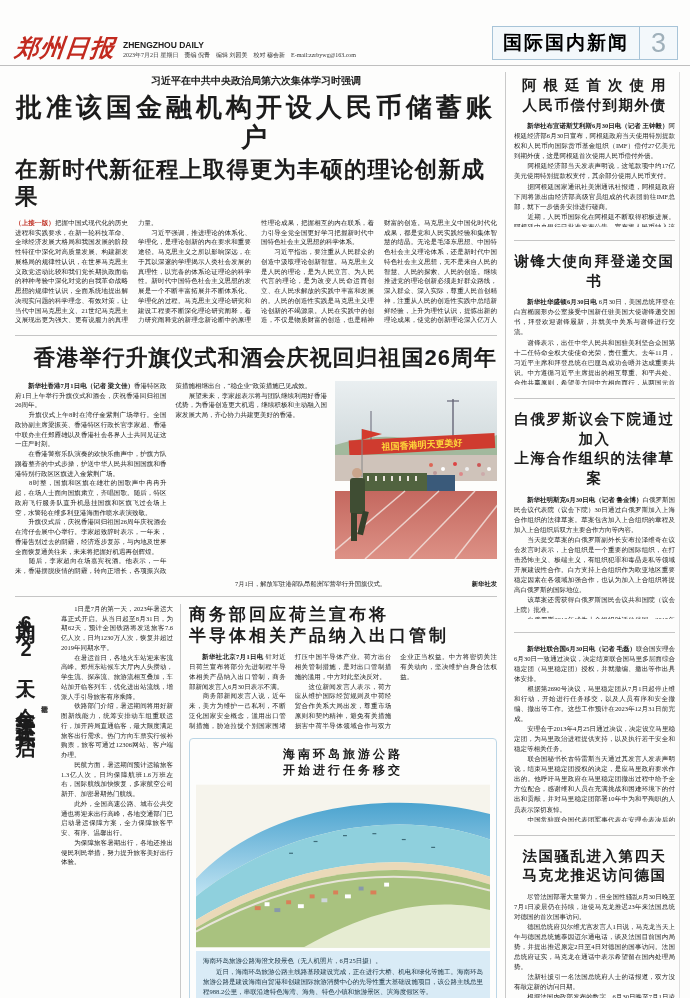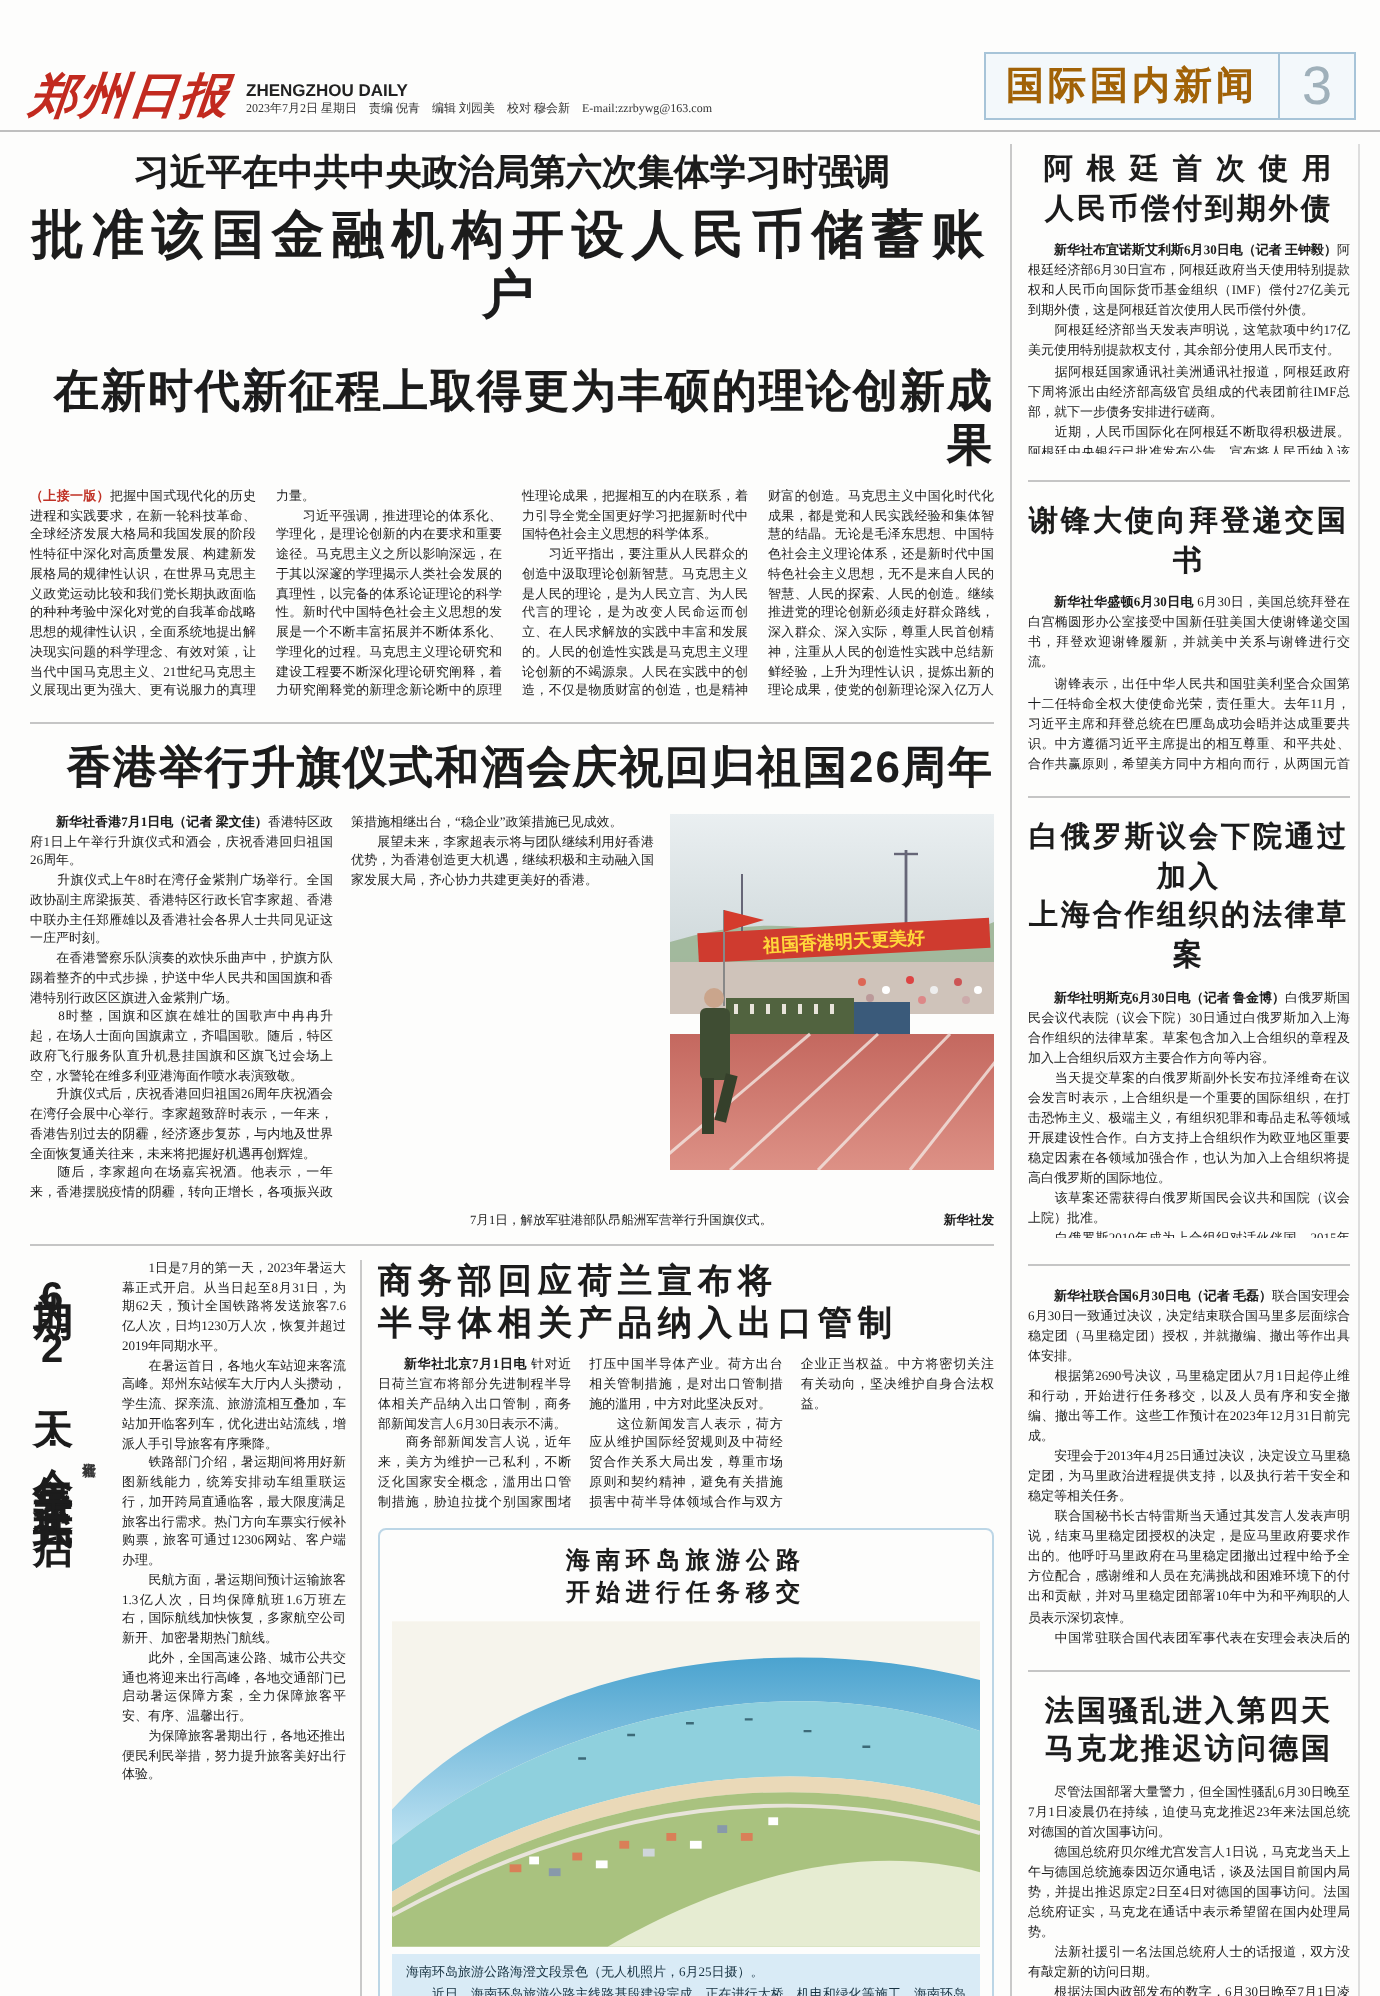--- a/index.html
+++ b/index.html
@@ -9,36 +9,36 @@
   .masthead{display:flex;justify-content:space-between;align-items:flex-end;
             padding:26px 12px 5px 15px;border-bottom:1px solid #bfbfbf;}
   .mast-left{display:flex;align-items:flex-end;gap:8px;}
   .paper-logo{font-family:"DejaVu Serif",serif;font-style:italic;font-weight:bold;
               color:#c22a1f;font-size:24px;line-height:1;transform:skewX(-6deg);letter-spacing:1px;}
   .mast-meta{padding-bottom:1px;}
   .daily-en{font-family:"Liberation Sans",sans-serif;font-weight:bold;font-size:8.5px;color:#222;line-height:1.2;}
   .meta-line{font-size:6px;color:#333;line-height:1.4;}
   .section-box{display:flex;align-items:stretch;border:1px solid #a7c4d8;background:#f3f8fb;height:32px;}
   .section-title{display:flex;align-items:center;padding:0 10px;font-family:"Liberation Sans",sans-serif;
-                 font-weight:bold;font-size:19px;letter-spacing:2px;color:#a16207;text-align:right;}
+                 font-weight:bold;font-size:19px;letter-spacing:2px;color:#000000;text-align:right;}
   .page-number{display:flex;align-items:center;padding:0 11px;border-left:1px solid #a7c4d8;
                font-family:"Liberation Sans",sans-serif;font-size:27px;color:#9fb0ba;}
   
   .content{display:flex;padding:6px 10px 0 15px;}
   .main-col{width:482px;flex:0 0 482px;}
   .right-col{flex:1;margin-left:8px;padding-left:8px;padding-right:4px;
              border-left:1px solid #c9c9c9;border-right:1px solid #dedede;}
   .rule{border:none;border-top:1px solid #c5c5c5;margin:7px 0;}
   
   .kicker{text-align:center;font-family:"Liberation Sans",sans-serif;font-weight:bold;
-          font-size:18px;margin:2px 0 5px;}
+          font-size:10px;margin:2px 0 5px;}
   .headline1{text-align:center;font-family:"Liberation Sans",sans-serif;font-weight:900;
              font-size:26px;letter-spacing:4px;line-height:1.15;}
-  .headline2{text-align:right;font-family:"Liberation Sans",sans-serif;font-weight:900;
-             font-size:22.5px;letter-spacing:1px;line-height:1.2;margin-top:19px;}
+  .headline2{text-align:left;font-family:"Liberation Sans",sans-serif;font-weight:900;
+             font-size:22.5px;letter-spacing:1px;line-height:1.2;margin-top:3px;}
   .ts-body{margin-top:8px;column-count:4;column-gap:10px;column-fill:auto;height:110px;overflow:hidden;
            font-size:6.5px;line-height:1.5;text-align:justify;}
   .pre{white-space:pre-line;}
   .red{color:#c03226;font-weight:bold;}
   b.dl{font-weight:bold;}
   
   .hk-headline{text-align:right;font-family:"Liberation Sans",sans-serif;font-weight:bold;
                font-size:22px;letter-spacing:1px;margin:2px 0 8px;}
   .hk-flex{display:flex;gap:8px;}
   .hk-text{flex:1;column-count:2;column-gap:9px;column-fill:auto;height:196px;overflow:hidden;

